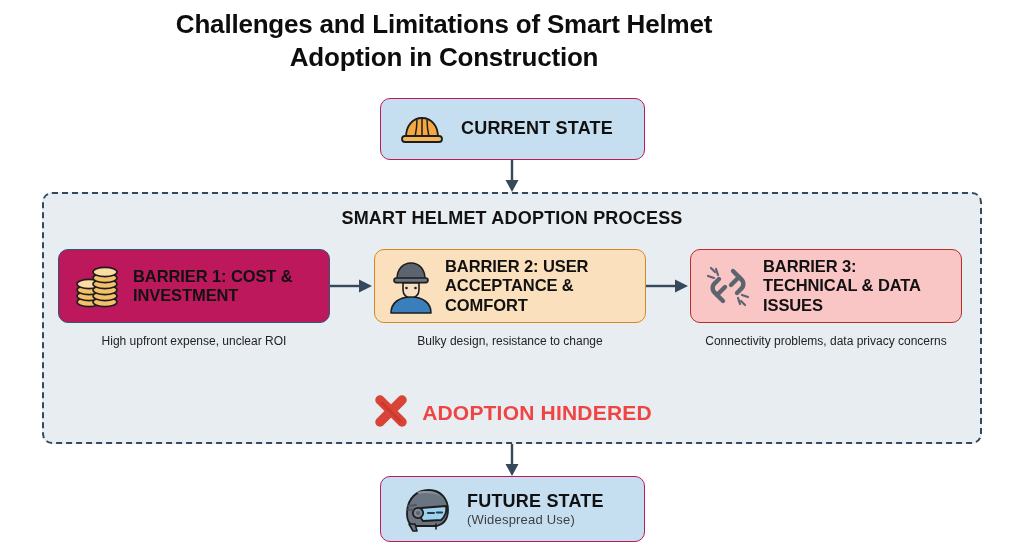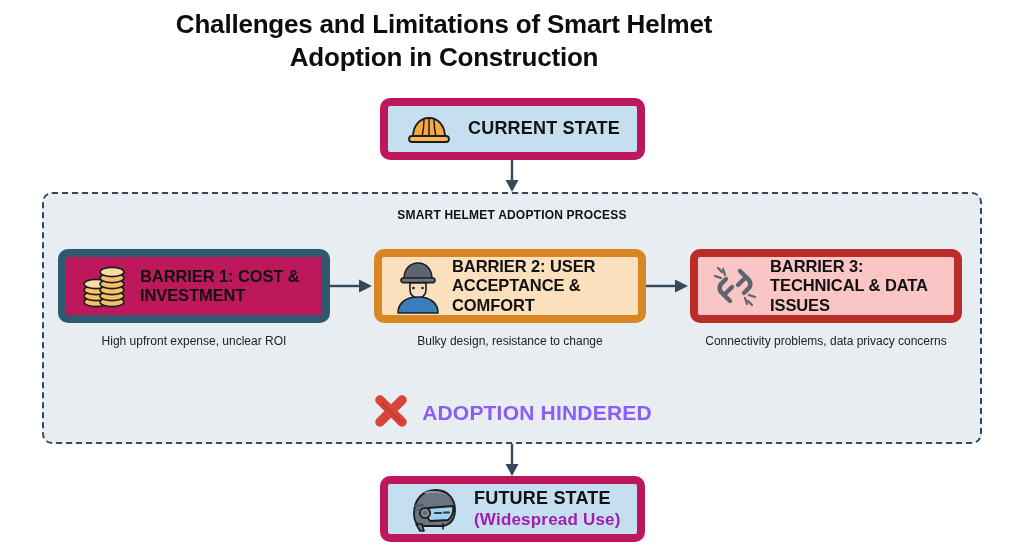--- a/index.html
+++ b/index.html
@@ -31,44 +31,44 @@
   }
   .title .line { display: block; }
 
   
   .node {
     position: absolute;
     box-sizing: border-box;
     display: flex;
     align-items: center;
     border-radius: 10px;
-    border: 8px solid #be185d;
+    border: 1px solid #be185d;
     background: #c5dff0;
     padding: 0 12px;
     gap: 10px;
   }
   .node .node-icon {
     flex: 0 0 auto;
     display: flex;
     align-items: center;
     justify-content: center;
   }
   .node .node-text {
     font-weight: bold;
     font-size: 17px;
     line-height: 1.18;
     letter-spacing: -0.1px;
     color: #111111;
   }
   .node .node-sub {
-    font-weight: bold;
-    font-size: 17px;
+    font-weight: normal;
+    font-size: 13px;
     line-height: 1.18;
     display: block;
-    color: #a21caf;
+    color: #404040;
   }
 
   
   #current-state {
     left: 380px;
     top: 98px;
     width: 265px;
     height: 62px;
     justify-content: flex-start;
     padding-left: 18px;
@@ -99,21 +99,21 @@
     border: 2px dashed #35495a;
     border-radius: 10px;
     background: #e8edf1;
   }
   #process-header {
     position: absolute;
     left: 0;
     top: 14px;
     width: 100%;
     text-align: center;
-    font-size: 12px;
+    font-size: 18px;
     font-weight: bold;
     letter-spacing: 0.2px;
     color: #121212;
   }
 
   
   .barrier {
     position: absolute;
     top: 249px;
     height: 74px;
@@ -147,21 +147,21 @@
     top: 392px;
     width: 1024px;
     display: flex;
     align-items: center;
     justify-content: center;
     gap: 12px;
   }
   #adoption-hindered .hindered-text {
     font-size: 21px;
     font-weight: bold;
-    color: #8b5cf6;
+    color: #ef4444;
     letter-spacing: 0.2px;
   }
 
   
   .arrow { position: absolute; }
   #arrow-top      { left: 497px; top: 160px; }
   #arrow-bottom   { left: 497px; top: 444px; }
   #arrow-1-2      { left: 330px; top: 277px; }
   #arrow-2-3      { left: 646px; top: 277px; }
 </style>

